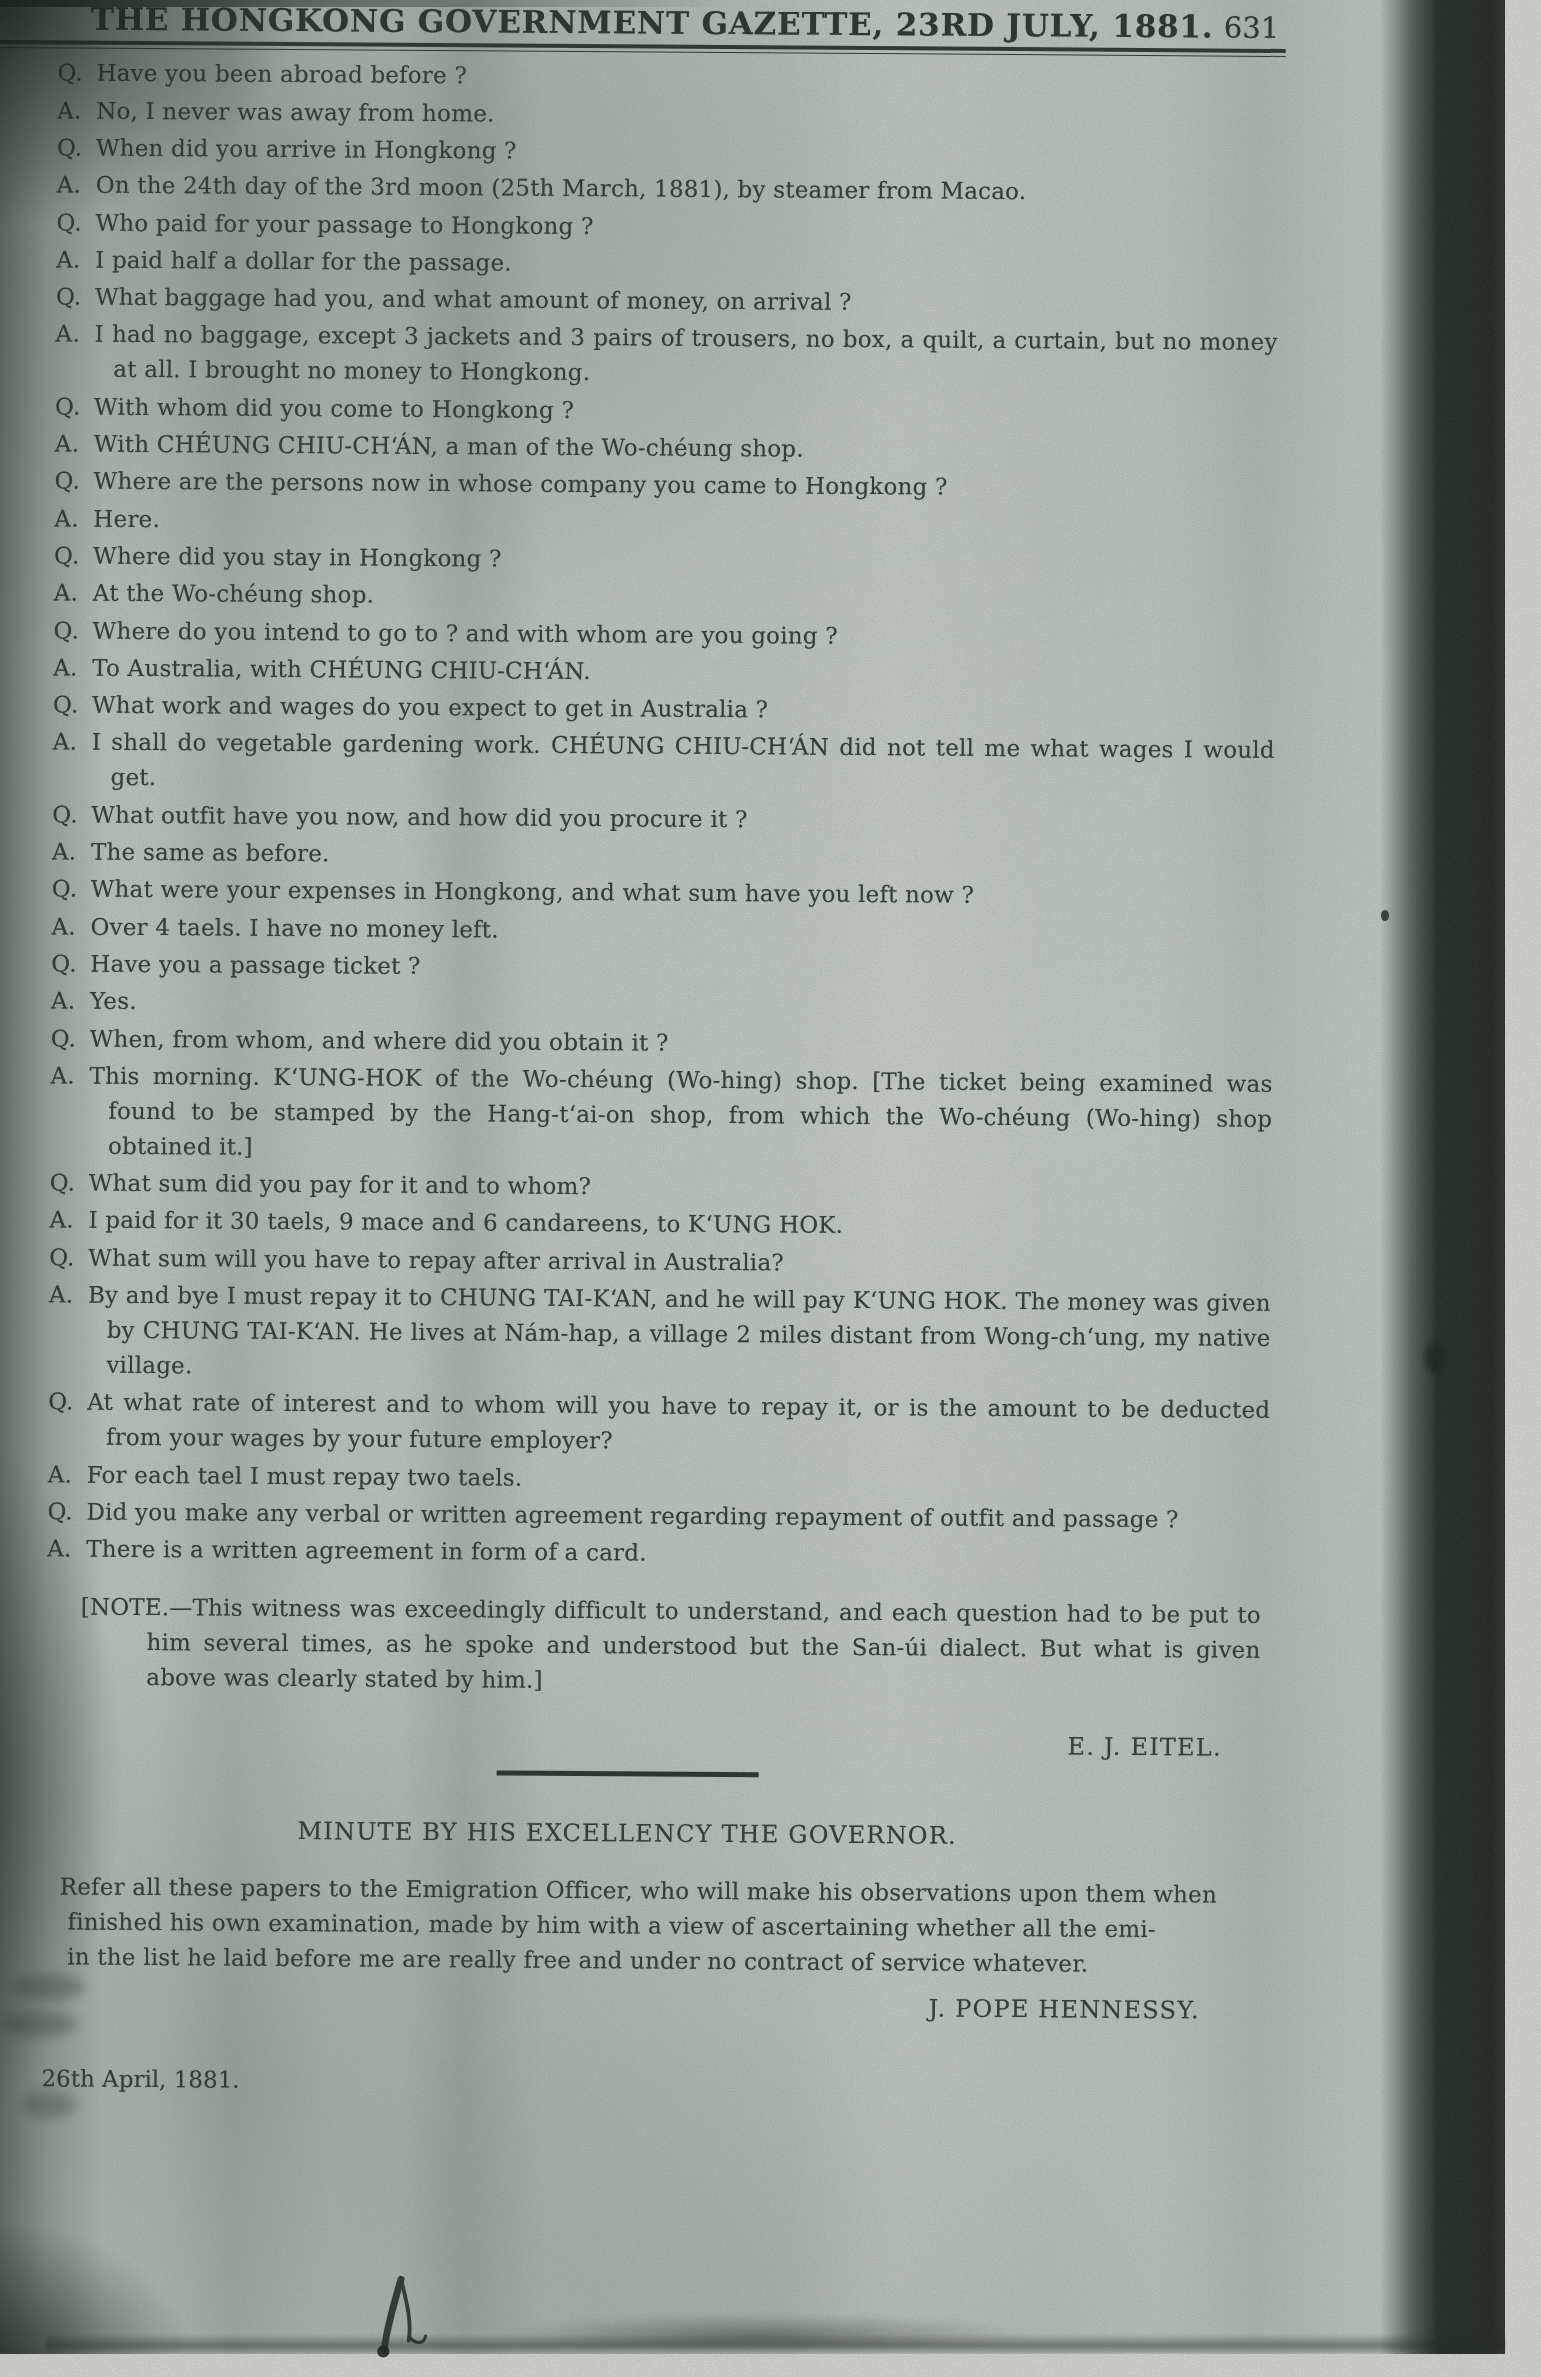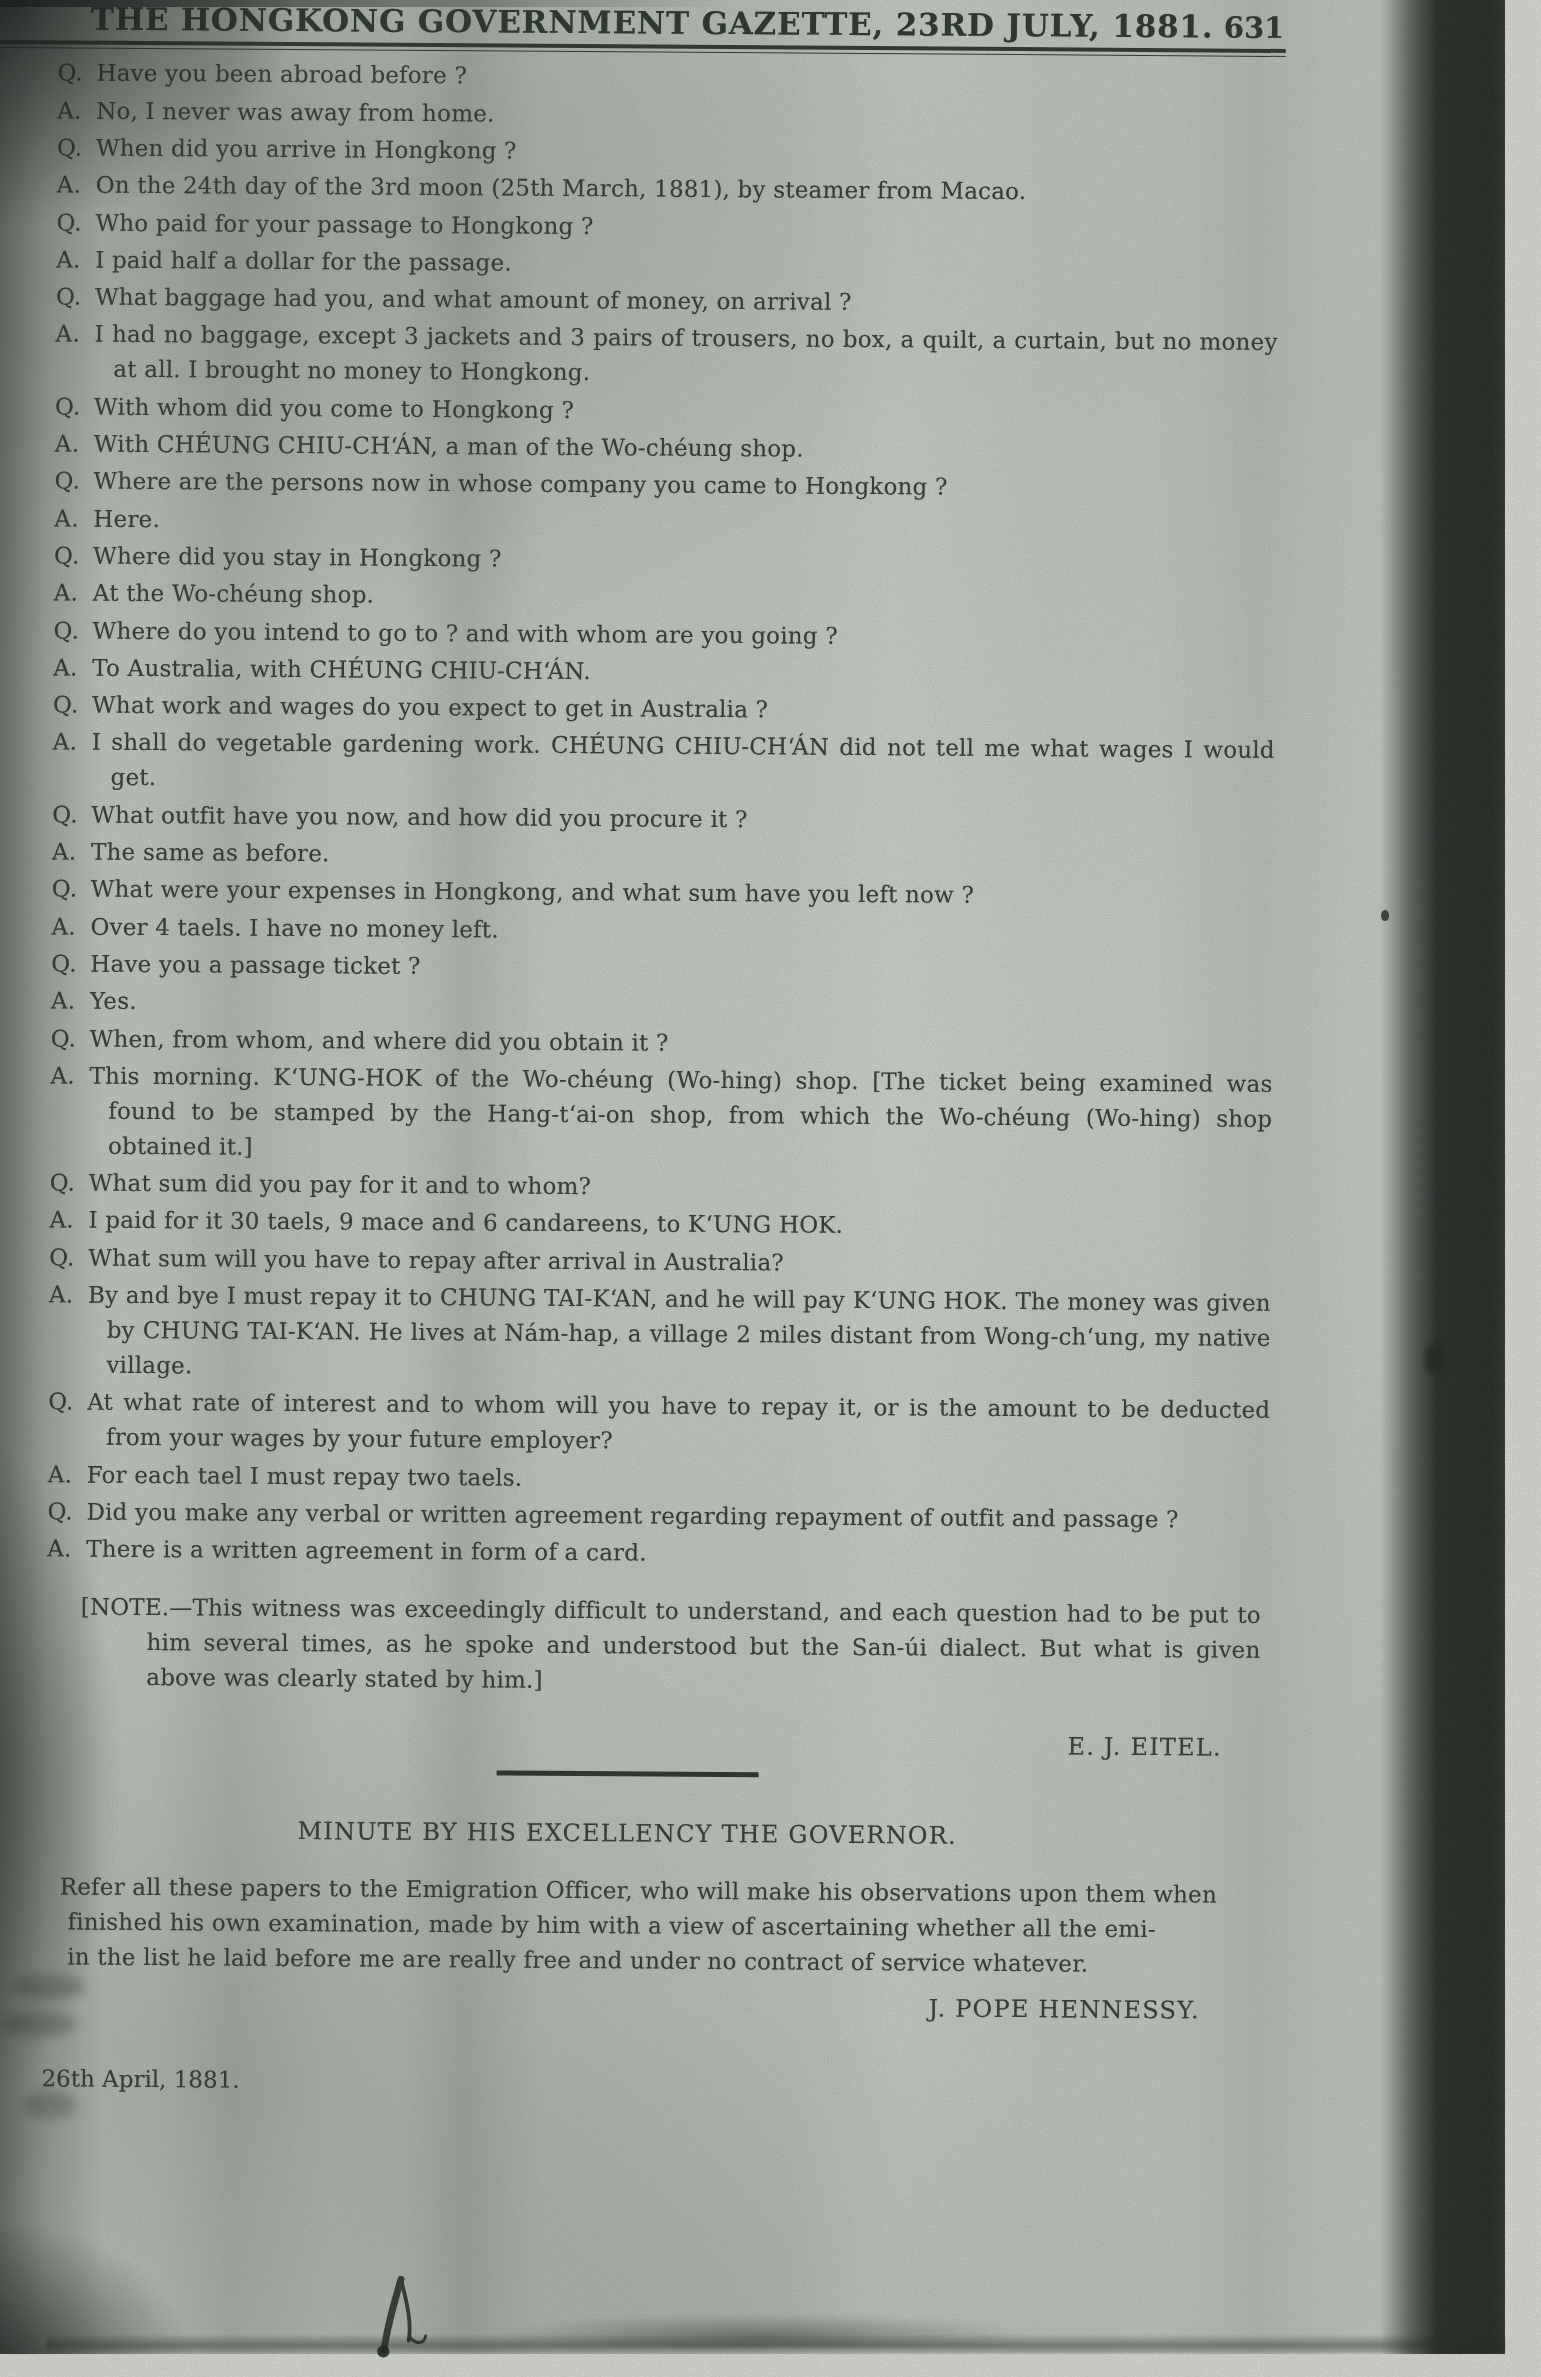--- a/index.html
+++ b/index.html
@@ -30,21 +30,21 @@
     position:absolute; left:0; top:0; width:1311px;
     transform:rotate(0.4deg); transform-origin:0 0;
     color:#2f3831;
     text-shadow:0 0 0.8px rgba(47,56,49,.45);
   }
   .header { position:relative; height:35px; }
   .masthead {
     position:absolute; left:91px; top:0; white-space:nowrap;
     font-size:31px; font-weight:bold; letter-spacing:0.8px; color:#27302a;
   }
-  .page-number { position:absolute; left:1224px; top:2.3px; font-size:29px; font-weight:bold; color:#27302a; }
+  .page-number { position:absolute; left:1224px; top:2.3px; font-size:29px; font-weight:normal; color:#27302a; }
   .double-rule {
     margin-top:4.6px; width:1286px; height:3.1px;
     border-top:4.6px solid #2a322c; border-bottom:1.5px solid #2a322c;
   }
   .qa-list { margin-top:7.7px; }
   .qa-entry {
     margin:0 0 2.3px 116px; text-indent:-58px; width:1164px;
     font-size:23px; line-height:35px; text-align:justify; letter-spacing:0.2px;
   }
   .qa-label { display:inline-block; width:39px; text-indent:0; }

